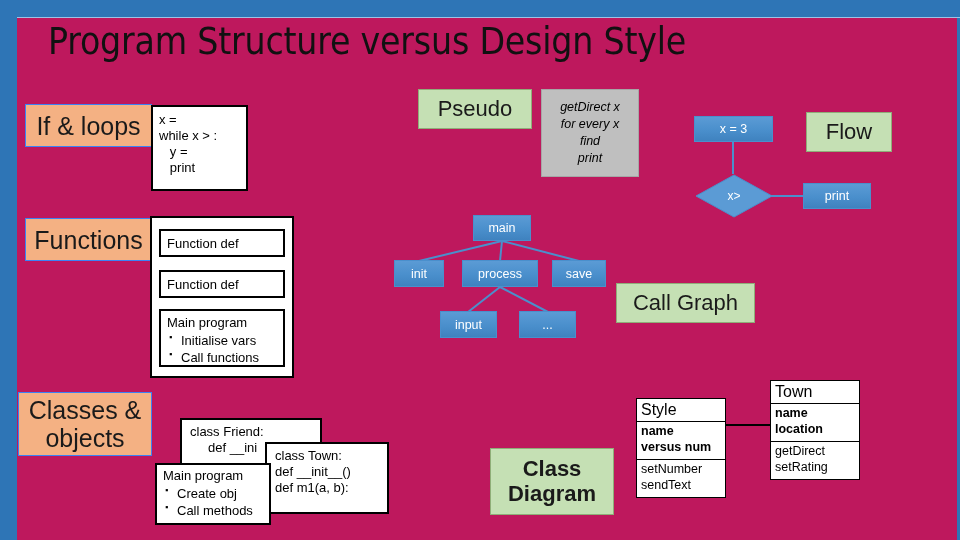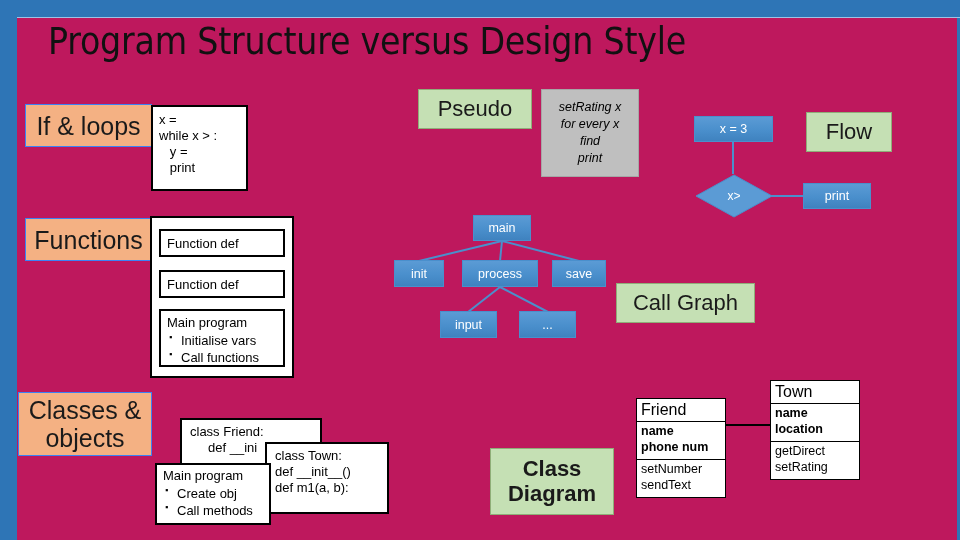--- a/index.html
+++ b/index.html
@@ -140,21 +140,21 @@
     <div class="ln">while x &gt; :</div>
     <div class="ln">   y =</div>
     <div class="ln">   print</div>
   </div>
 
   <div class="green" style="left:418px;top:89px;width:112px;height:38px;">
     <span>Pseudo</span>
   </div>
 
   <div class="graybox" style="left:541px;top:89px;width:98px;height:88px;">
-    <div>setRating x</div>
+    <div>getDirect x</div>
     <div>for every x</div>
     <div>find</div>
     <div>print</div>
   </div>
 
   <svg class="lines" width="960" height="540">
     <line x1="733" y1="141" x2="733" y2="174" stroke="#4a8fcc" stroke-width="2"></line>
     <line x1="770" y1="196" x2="803" y2="196" stroke="#4a8fcc" stroke-width="2"></line>
   </svg>
 
@@ -254,25 +254,25 @@
 
   <div class="green" style="left:490px;top:448px;width:122px;height:65px;flex-direction:column;font-weight:bold;">
     <span>Class</span>
     <span>Diagram</span>
   </div>
 
   <div class="uml-link" style="left:724px;top:424px;width:47px;"></div>
 
   <div class="uml" style="left:636px;top:398px;width:90px;height:100px;">
     <div class="sec uml-title" style="height:22px;">
-      <div>Friend</div>
+      <div>Style</div>
     </div>
     <div class="sec uml-bold" style="height:38px;">
       <div>name</div>
-      <div>phone num</div>
+      <div>versus num</div>
     </div>
     <div class="sec" style="height:39px;">
       <div>setNumber</div>
       <div>sendText</div>
     </div>
   </div>
 
   <div class="uml" style="left:770px;top:380px;width:90px;height:100px;">
     <div class="sec uml-title" style="height:22px;">
       <div>Town</div>

